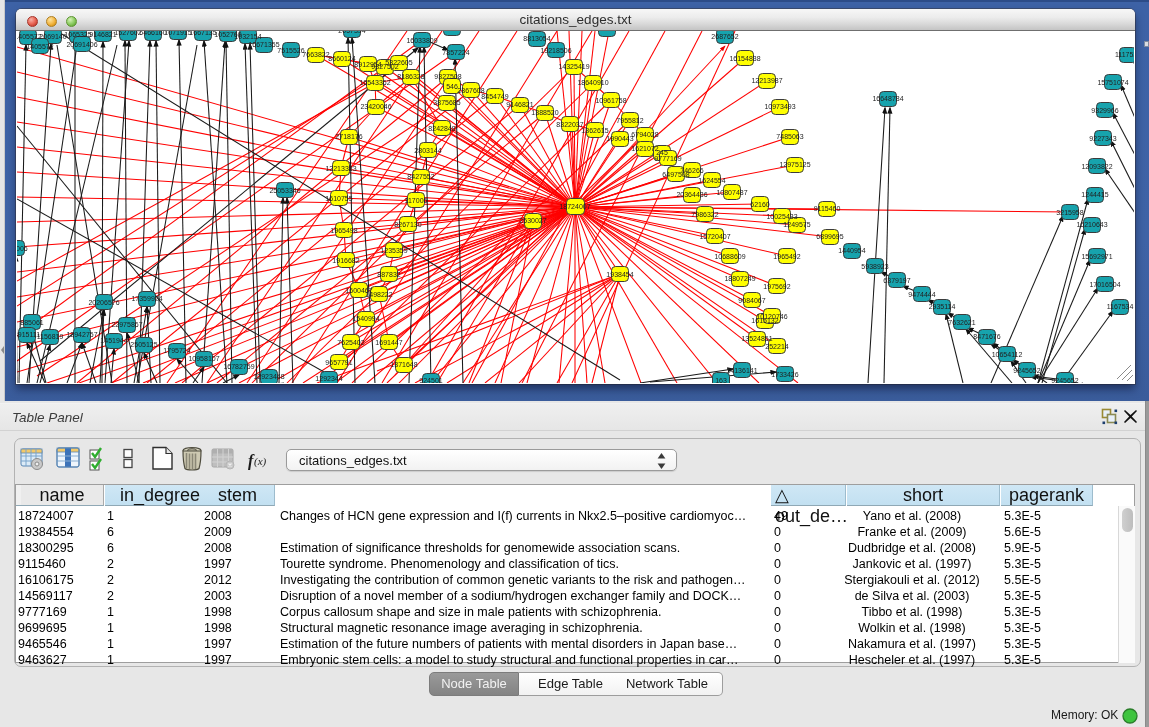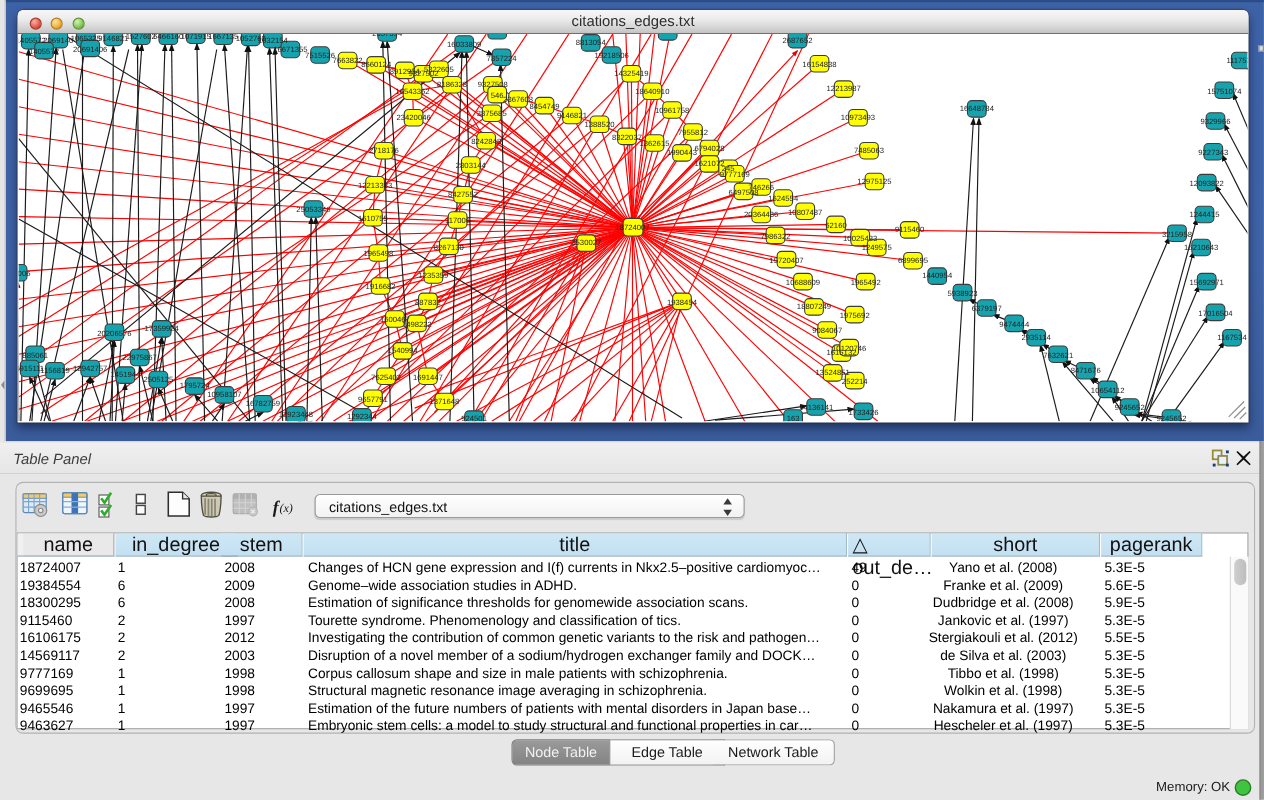--- a/index.html
+++ b/index.html
@@ -28,21 +28,21 @@
 #combo .t { position:absolute; left:12px; top:3px; font-size:13px; color:#111; }
 #tablewrap { left:15px; top:53px; width:1120px; height:179px; background:#fff; border:1px solid #9e9e9e; border-width:1px 1px 1px 1px; }
 .hcell { position:absolute; top:0; height:21px; background:linear-gradient(180deg,#cfe7f5,#c2e0f1); border-right:1px solid #9dbccd; border-bottom:1px solid #8fa8b5; font-size:18px; color:#111; text-align:center; line-height:21px; }
 .trow { position:absolute; left:0; width:1100px; height:16px; font-size:12.5px; color:#000; }
 .trow span { position:absolute; top:1px; white-space:nowrap; }
 .trow .ctr { text-align:center; }
 #vscroll { left:1102px; top:21px; width:17px; height:157px; background:#fafafa; border-left:1px solid #d8d8d8; }
 #vthumb { left:3px; top:2px; width:11px; height:24px; background:linear-gradient(90deg,#cfcfcf,#bdbdbd); border-radius:6px; }
 
 #seg { left:429px; top:672px; height:24px; }
-.segb { position:absolute; top:0; height:24px; border:1px solid #9d9d9d; font-size:13px; line-height:22px; text-align:center;margin-left:36px; }
+.segb { position:absolute; top:0; height:24px; border:1px solid #9d9d9d; font-size:13px; line-height:22px; text-align:center; }
 #seg1 { left:0; width:90px; border-radius:5px 0 0 5px; background:linear-gradient(180deg,#9a9a9a,#838383); color:#f2f2f2; border-color:#7c7c7c; }
 #seg2 { left:90px; width:104px; border-left:none; background:linear-gradient(180deg,#ffffff,#f2f2f2); color:#1a1a1a; }
 #seg3 { left:183px; width:111px; border-left:none; border-radius:0 5px 5px 0; background:linear-gradient(180deg,#ffffff,#f2f2f2); color:#1a1a1a; }
 #mem { left:1051px; top:708px; font-size:12px; color:#1a1a1a; }
 #redge { left:1145px; top:401px; width:4px; height:326px; background:#9a9a9a; border-left:1px solid #8a8a8a; }
 </style></head>
 <body>
 <div id="stage">
   <div class="abs" id="netbg"></div>
   <div class="abs" id="leftstrip"></div>
@@ -706,42 +706,40 @@
       <svg class="abs" style="right:10px;top:3px" width="9" height="16" viewBox="0 0 9 16">
         <path d="M4.5,0 L8.4,5.6 H0.6 z" fill="#3a3a3a"></path>
         <path d="M4.5,16 L8.4,10.4 H0.6 z" fill="#3a3a3a"></path>
       </svg>
     </div>
     <div class="abs" id="tablewrap">
       <div class="abs" style="left:0;top:0;width:5px;height:21px;background:#f0f0f0;border-bottom:1px solid #8fa8b5"></div>
         <div class="hcell" style="left:5px;width:83px;background:#e9e9e9;border-right:1px solid #aaa">name</div>
       <div class="hcell" style="left:89px;width:111px">in_degree</div>
       <div class="hcell" style="left:185px;width:74px">stem</div>
-      <div class="hcell" style="left:260px;width:494px">title</div>
       <div class="hcell" style="left:755px;width:75px;text-align:left;padding-left:4px">△ out_de…</div>
       <div class="hcell" style="left:831px;width:153px">short</div>
       <div class="hcell" style="left:985px;width:92px">pagerank</div>
       <div class="abs" id="vscroll">
           <div class="abs" id="vthumb"></div>
         </div>
     </div>
     <div class="trow" style="top:77px">
 <span style="left:18px">18724007</span>
         <span style="left:107px">1</span>
         <span style="left:204px">2008</span>
         <span style="left:280px">Changes of HCN gene expression and I(f) currents in Nkx2.5–positive cardiomyoc…</span>
         <span style="left:774px">49</span>
         <span class="ctr" style="left:834px;width:156px">Yano et al. (2008)</span>
         <span style="left:1004px">5.3E-5</span>
       </div>
 <div class="trow" style="top:93px">
 <span style="left:18px">19384554</span>
         <span style="left:107px">6</span>
         <span style="left:204px">2009</span>
-        <span style="left:280px">Genome–wide association studies in ADHD.</span>
         <span style="left:774px">0</span>
         <span class="ctr" style="left:834px;width:156px">Franke et al. (2009)</span>
         <span style="left:1004px">5.6E-5</span>
       </div>
 <div class="trow" style="top:109px">
 <span style="left:18px">18300295</span>
         <span style="left:107px">6</span>
         <span style="left:204px">2008</span>
         <span style="left:280px">Estimation of significance thresholds for genomewide association scans.</span>
         <span style="left:774px">0</span>

